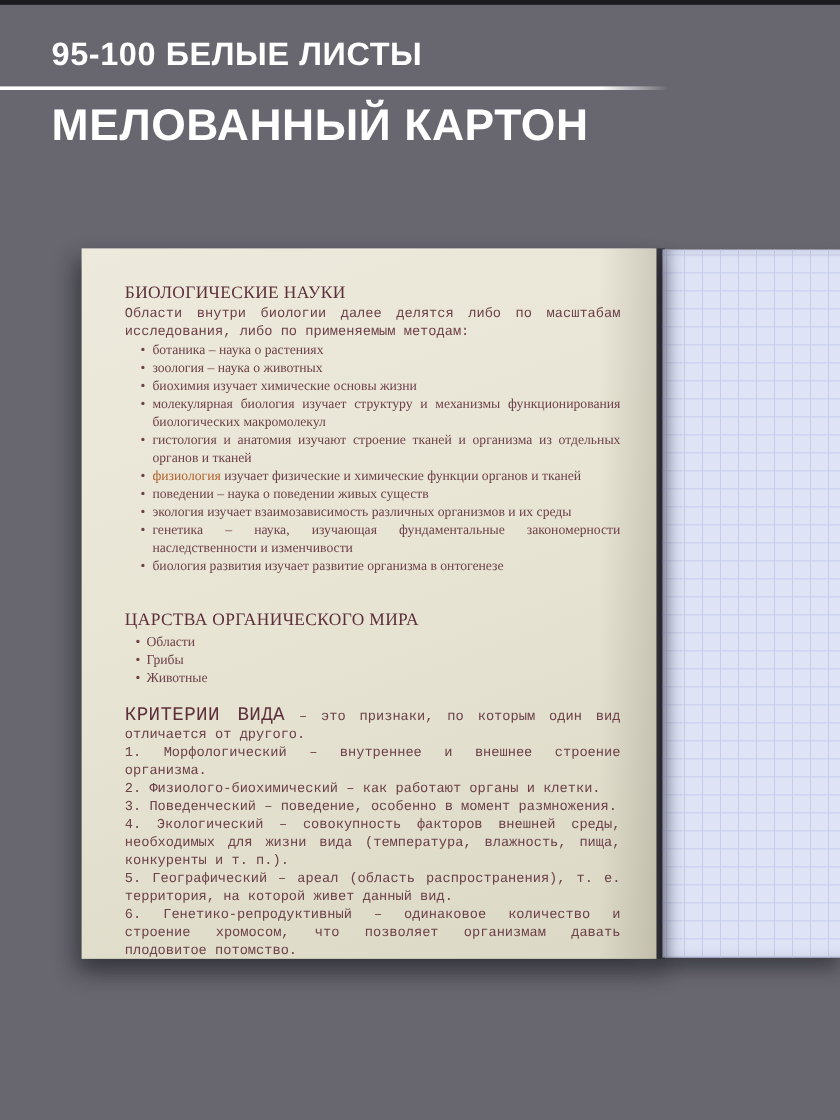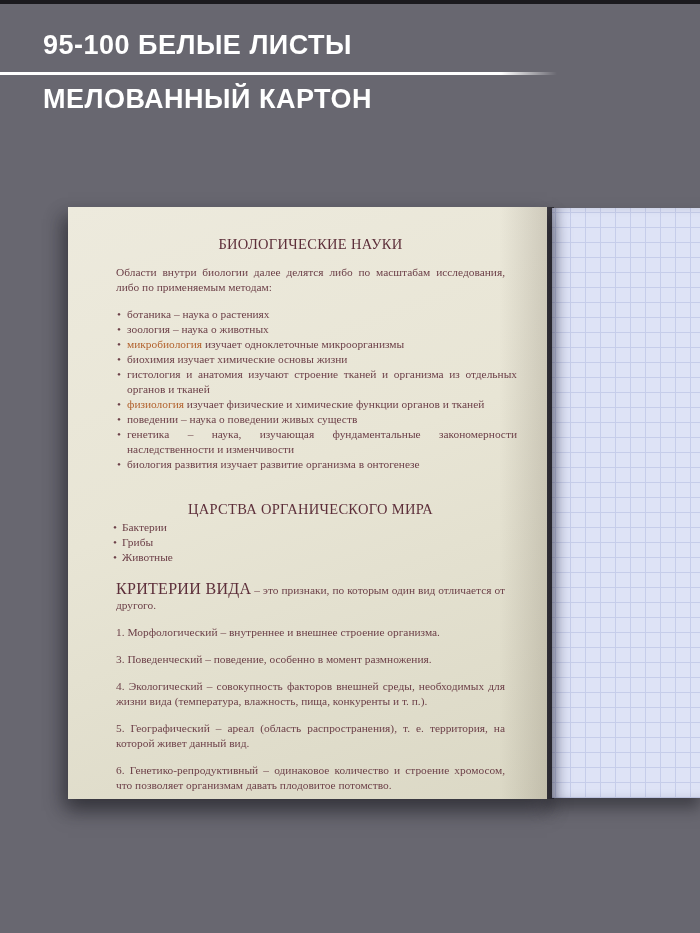--- a/index.html
+++ b/index.html
@@ -19,21 +19,21 @@
     position: absolute; left: 43px; top: 30px;
     color: #ffffff; font-size: 27px; font-weight: bold; letter-spacing: 0.5px;
     white-space: nowrap;
   }
   .hdr-divider {
     position: absolute; left: 0; top: 72px; width: 557px; height: 2.5px;
     background: linear-gradient(90deg, #ffffff 0%, #ffffff 90%, rgba(255,255,255,0) 100%);
   }
   .hdr-line2 {
     position: absolute; left: 43px; top: 84px;
-    color: #ffffff; font-size: 27px; font-weight: bold; letter-spacing: 0.5px;
+    color: #ffffff; font-size: 37px; font-weight: bold; letter-spacing: 0.5px;
     white-space: nowrap;
   }
 
   
   .spine {
     position: absolute; left: 542px; top: 207px; width: 12px; height: 592px;
     background: linear-gradient(90deg, #4a4850, #2f2d35);
     box-shadow: 0 10px 14px rgba(25,25,32,0.5);
   }
   .grid-page {
@@ -59,23 +59,23 @@
     padding: 29px 30px 0 36px;
     font-family: "Liberation Serif", serif;
     font-size: 11.4px; line-height: 15px;
     color: #6d4149;
     text-align: justify;
   }
   .sec-title {
     margin: 0 0 2px 0;
     font-size: 14.5px; line-height: 17px; font-weight: normal;
     color: #5d2f3a; letter-spacing: 0.3px;
-    text-align: center;
+    text-align: left;
   }
-  .page-content p { margin: 12px; }
+  .page-content p { margin: 0; font-family: Liberation Mono, monospace; }
   ul.blist { list-style: none; margin: 0; padding: 0; }
   ul.blist li { position: relative; padding-left: 23px; margin: 0; }
   ul.blist li::before {
     content: "\2022";
     position: absolute; left: 13px; top: 0; color: #6d4149;
   }
   ul.klist { list-style: none; margin: 0; padding: 0; text-align: left; }
   ul.klist li { position: relative; padding-left: 18px; margin: 0; }
   ul.klist li::before {
     content: "\2022";
@@ -104,39 +104,41 @@
 
   <div class="cream-page">
     <div class="page-content">
 
       <h2 class="sec-title">БИОЛОГИЧЕСКИЕ НАУКИ</h2>
       <p><span>Области внутри биологии далее делятся либо по масштабам исследования, либо по применяемым методам:</span></p>
 
       <ul class="blist">
         <li><span class="term">ботаника</span><span> – наука о растениях</span></li>
         <li><span class="term">зоология</span><span> – наука о животных</span></li>
-        <li><span class="term hl">микробиология</span><span> изучает одноклеточные микроорганизмы</span></li>
         <li><span class="term">биохимия</span><span> изучает химические основы жизни</span></li>
+        <li><span class="term">молекулярная биология</span><span> изучает структуру и механизмы функционирования биологических макромолекул</span></li>
         <li><span class="term">гистология и анатомия</span><span> изучают строение тканей и организма из отдельных органов и тканей</span></li>
         <li><span class="term hl">физиология</span><span> изучает физические и химические функции органов и тканей</span></li>
         <li><span class="term">поведении</span><span> – наука о поведении живых существ</span></li>
+        <li><span class="term">экология</span><span> изучает взаимозависимость различных организмов и их среды</span></li>
         <li><span class="term">генетика</span><span> – наука, изучающая фундаментальные закономерности наследственности и изменчивости</span></li>
         <li><span class="term">биология развития</span><span> изучает развитие организма в онтогенезе</span></li>
       </ul>
 
       <h2 class="sec-title kingdoms-title">ЦАРСТВА ОРГАНИЧЕСКОГО МИРА</h2>
       <ul class="klist">
-        <li>Бактерии</li>
+        <li>Области</li>
         <li>Грибы</li>
         <li>Животные</li>
       </ul>
 
       <div class="criteria">
         <p><span class="criteria-head">КРИТЕРИИ ВИДА</span><span> – это признаки, по которым один вид отличается от другого.</span></p>
         <p>1. Морфологический – внутреннее и внешнее строение организма.</p>
+        <p>2. Физиолого-биохимический – как работают органы и клетки.</p>
         <p>3. Поведенческий – поведение, особенно в момент размножения.</p>
         <p>4. Экологический – совокупность факторов внешней среды, необходимых для жизни вида (температура, влажность, пища, конкуренты и т. п.).</p>
         <p>5. Географический – ареал (область распространения), т. е. территория, на которой живет данный вид.</p>
         <p>6. Генетико-репродуктивный – одинаковое количество и строение хромосом, что позволяет организмам давать плодовитое потомство.</p>
       </div>
 
     </div>
   </div>
 </div>
 

